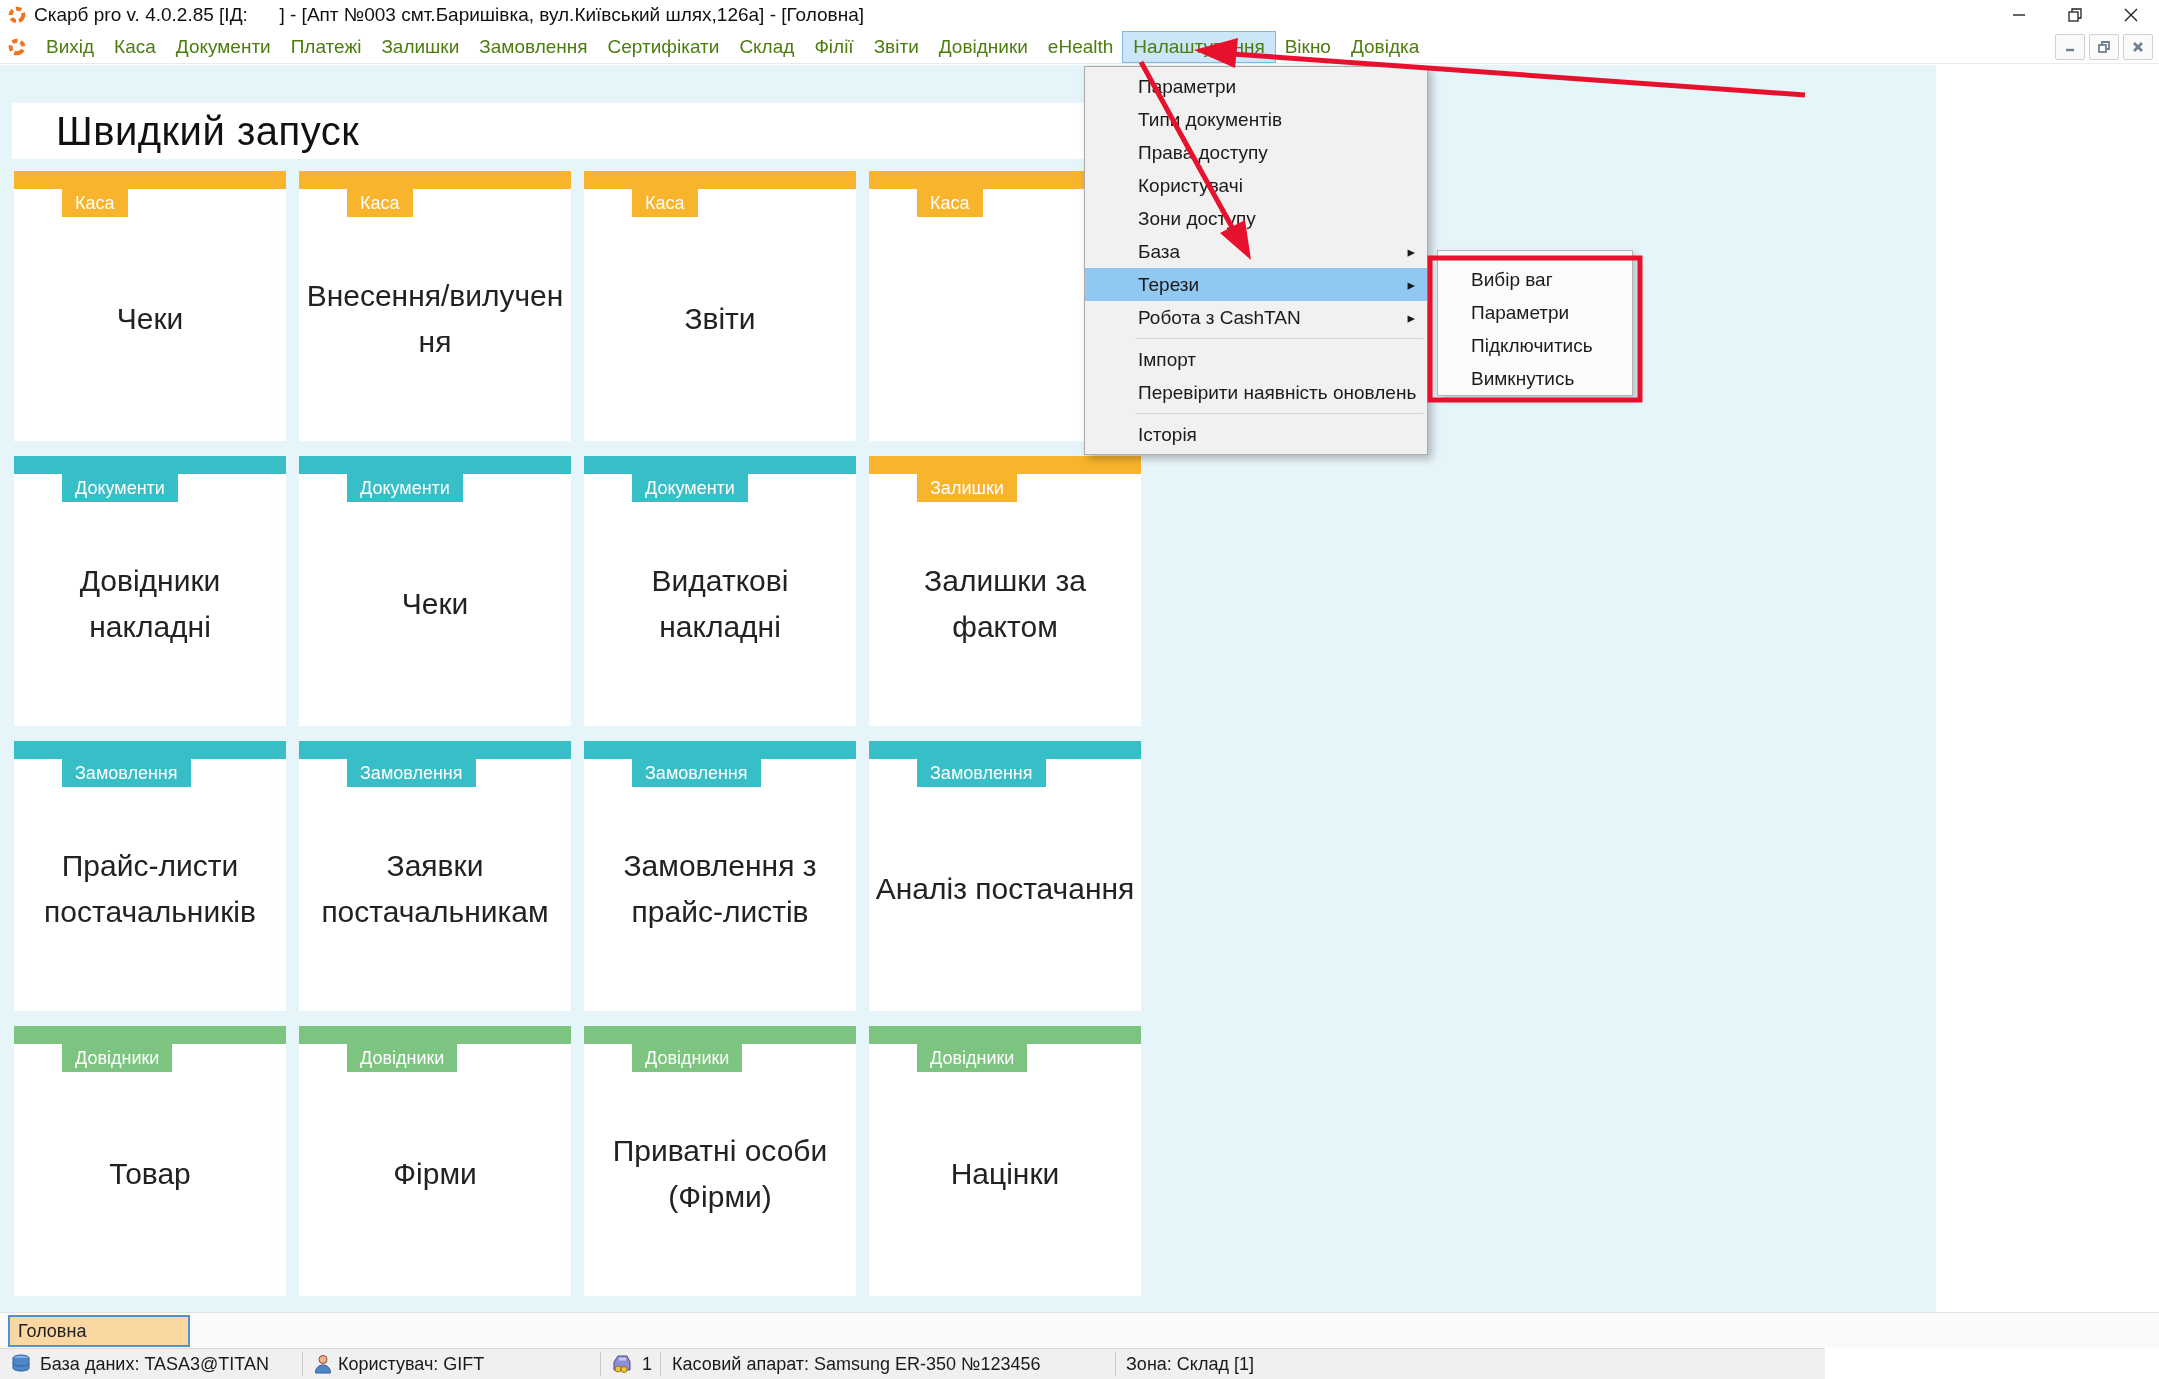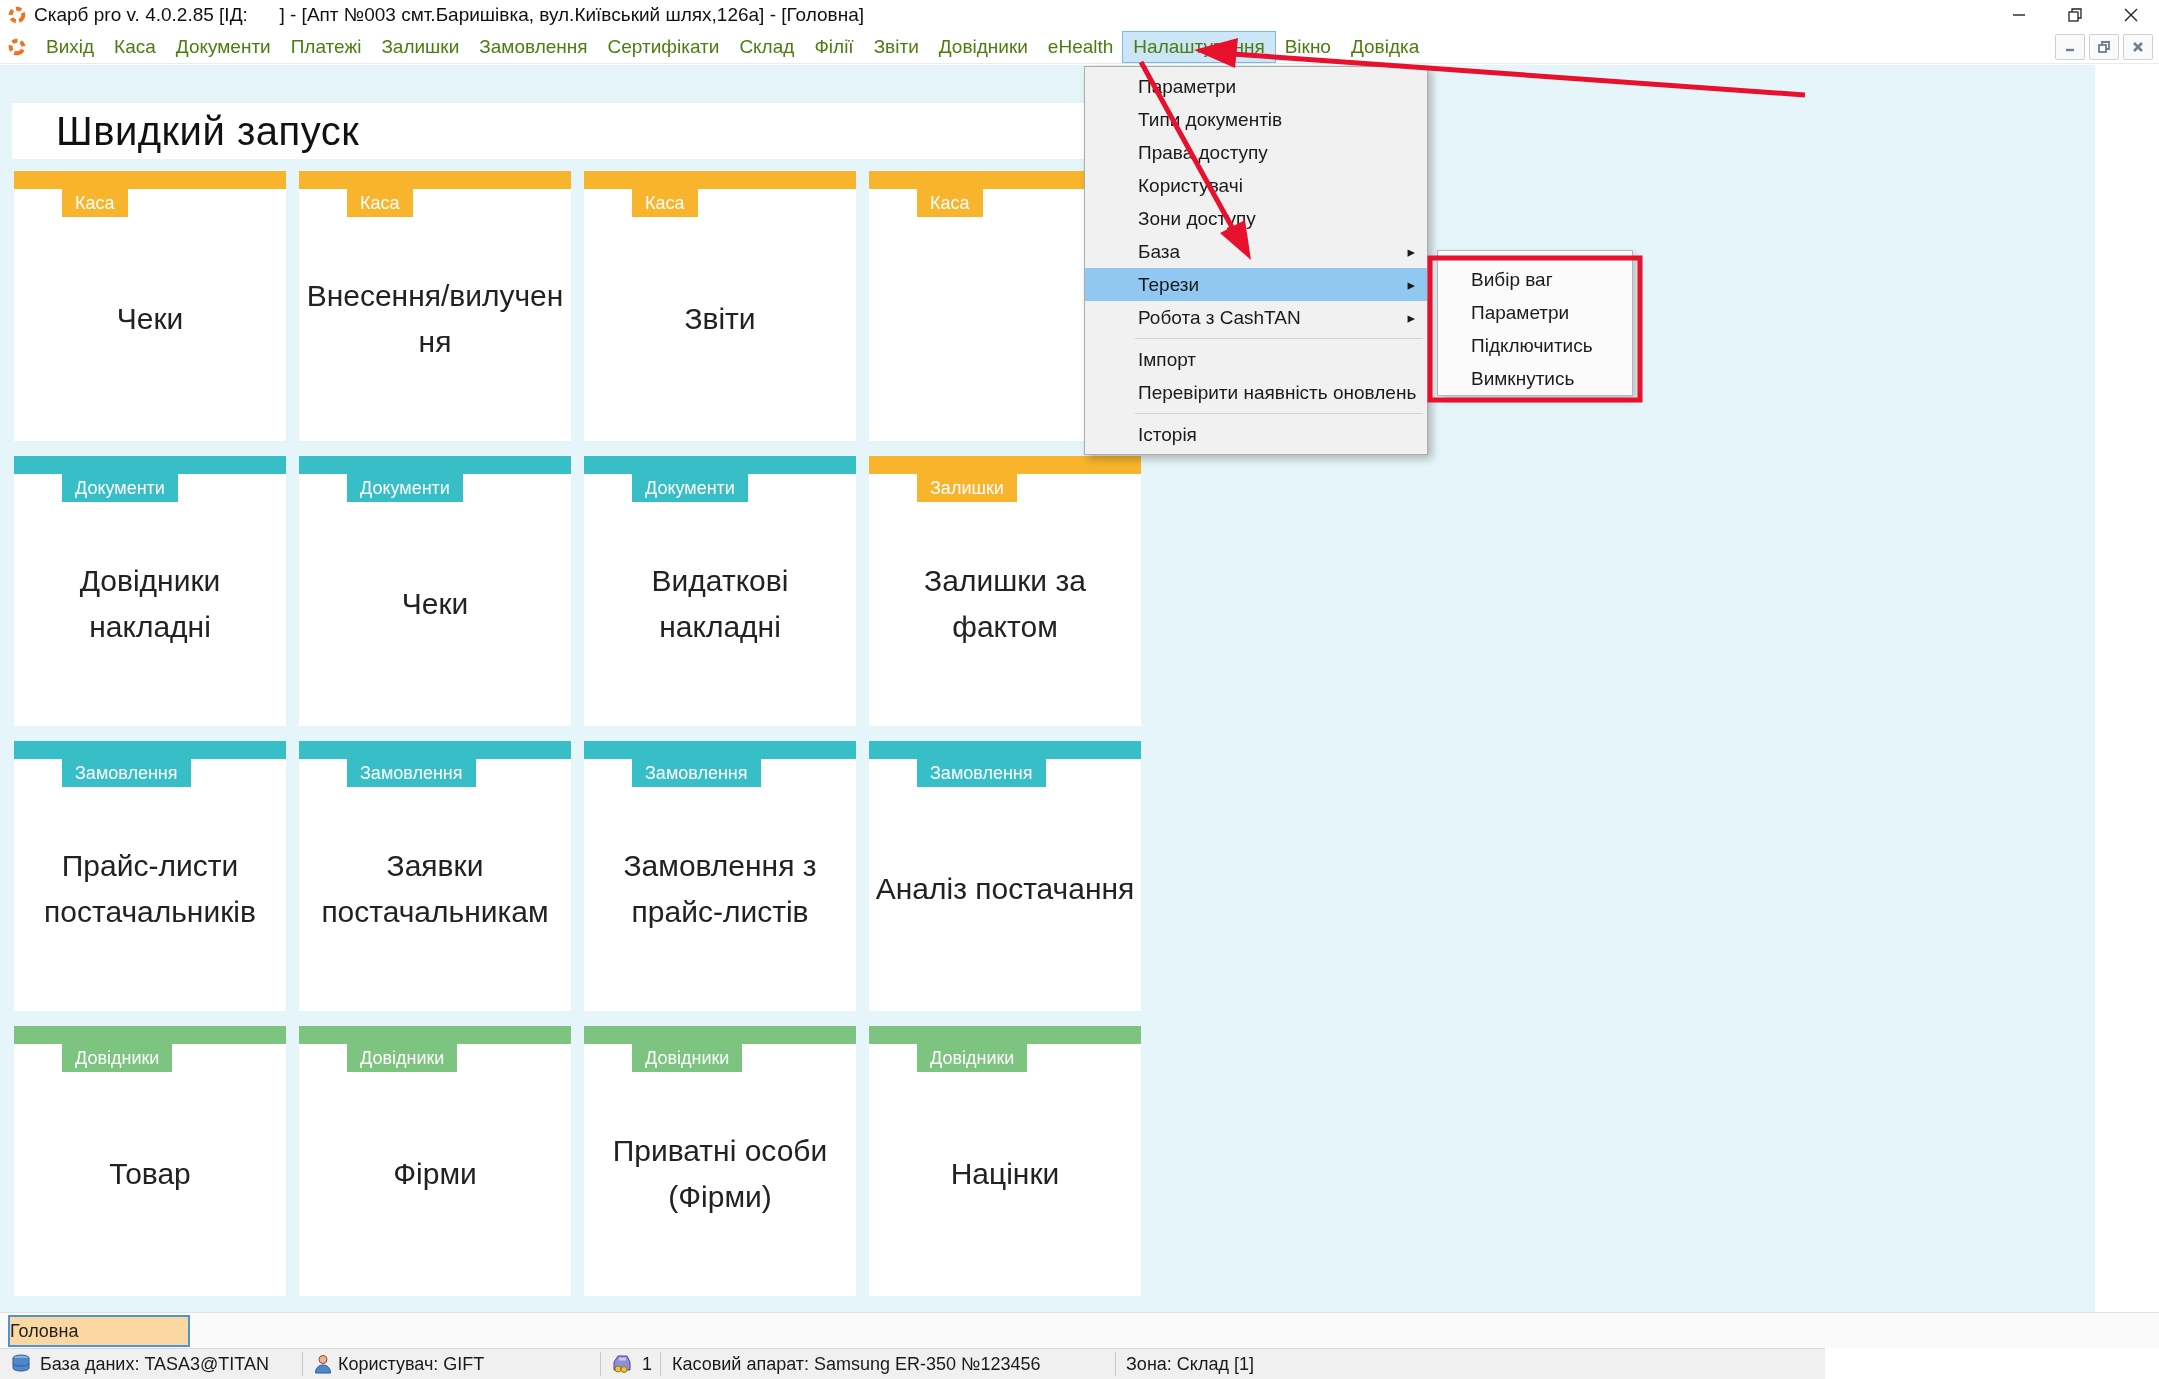--- a/index.html
+++ b/index.html
@@ -20,21 +20,21 @@
   
   .menubar{position:absolute;left:0;top:30px;width:2159px;height:34px;background:#fff;border-bottom:1px solid #ececec;}
   .menulogo{position:absolute;left:8px;top:8px;width:18px;height:18px;}
   .menuitems{position:absolute;left:36px;top:0;height:34px;display:flex;align-items:center;}
   .mitem{font-size:19px;color:#4d7c0f;padding:4px 10px;white-space:nowrap;}
   .mitem.active{background:var(--menuhl);outline:1px solid #7FB8E8;}
   .mdicontrols{position:absolute;right:6px;top:4px;display:flex;gap:4px;}
   .mdibtn{width:30px;height:26px;background:#FAFAFA;border:1px solid #C9D2D8;border-radius:2px;display:flex;align-items:center;justify-content:center;cursor:default;}
 
   
-  .client{position:absolute;left:0;top:65px;width:2095px;height:1247px;background:var(--pagebg);}
+  .client{position:absolute;left:0;top:65px;width:1936px;height:1247px;background:var(--pagebg);}
   .headerband{position:absolute;left:12px;top:38px;width:1076px;height:56px;background:#fff;display:flex;align-items:center;}
   .pagetitle{font-size:40px;font-weight:400;color:#111;margin-left:44px;letter-spacing:.5px;}
 
   .tile{position:absolute;width:272px;height:270px;background:#fff;display:flex;align-items:center;justify-content:center;text-align:center;cursor:default;}
   .tile .bar{position:absolute;left:0;top:0;width:100%;height:18px;background:var(--cat);}
   .tile .tag{position:absolute;left:48px;top:18px;height:28px;line-height:28px;padding:0 13px;background:var(--cat);color:#fff;font-size:18px;white-space:nowrap;}
   .tile .label{margin-top:26px;font-size:30px;color:#222;line-height:1.55;white-space:pre-line;width:100%;padding:0 2px;}
 
   
   .dropdown{position:absolute;left:1084px;top:66px;width:344px;background:#F1F1F1;border:1px solid #ACACAC;box-shadow:4px 4px 8px rgba(0,0,0,.25);padding:3px 0;z-index:10;}
@@ -45,21 +45,21 @@
 
   
   .submenu{position:absolute;left:1437px;top:250px;width:196px;height:146px;background:#FBFBFB;border:1px solid #B5B5B5;box-shadow:4px 4px 8px rgba(0,0,0,.2);padding-top:12px;z-index:11;}
   .srow{height:33px;line-height:33px;font-size:19px;color:#1b1b1b;padding-left:33px;white-space:nowrap;}
 
   
   .annot-layer{position:absolute;left:0;top:0;width:2159px;height:1379px;pointer-events:none;z-index:50;}
 
   
   .tabstrip{position:absolute;left:0;top:1312px;width:2159px;height:36px;background:#FAFAFA;border-top:1px solid #E2E2E2;}
-  .tab{position:absolute;left:8px;top:2px;width:182px;height:32px;background:var(--tabbg);border:2px solid var(--tabborder);font-size:18px;color:#222;line-height:28px;}
+  .tab{position:absolute;left:8px;top:2px;width:182px;height:32px;background:var(--tabbg);border:2px solid var(--tabborder);font-size:18px;color:#222;line-height:28px;padding-left:8px;}
   .statusbar{position:absolute;left:0;top:1348px;width:1825px;height:31px;background:#F0F0F0;border-top:1px solid #D8D8D8;}
   .stext{position:absolute;top:0;height:30px;line-height:30px;font-size:18px;color:#1a1a1a;white-space:nowrap;}
   .ssep{position:absolute;top:3px;width:1px;height:24px;background:#C9C9C9;}
   .sicon{position:absolute;top:5px;}
 </style>
 </head>
 <body>
 
 <div class="titlebar">
   <svg class="applogo" viewBox="0 0 20 20">

